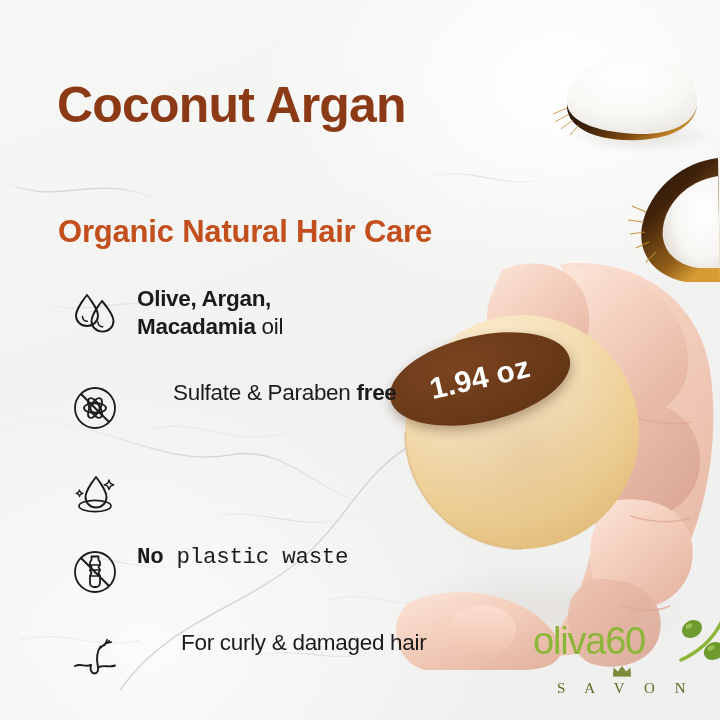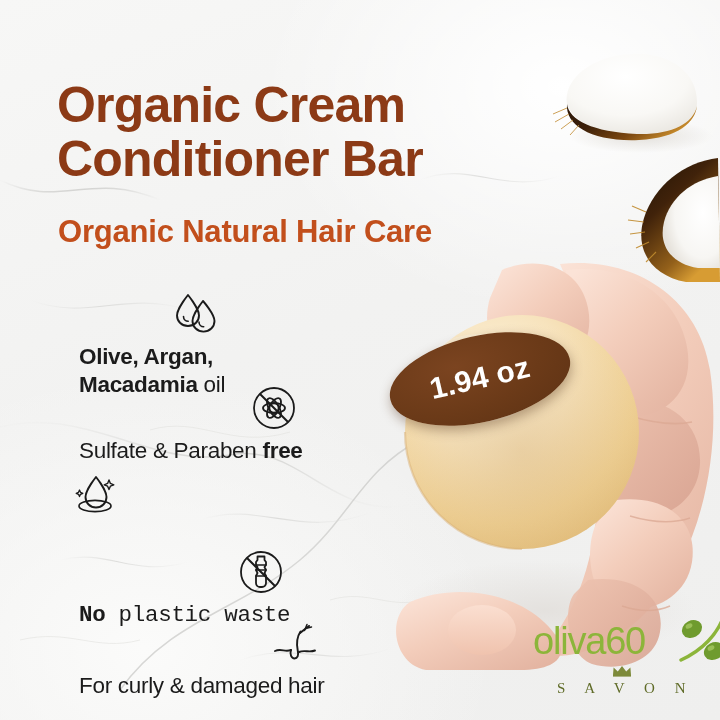--- a/index.html
+++ b/index.html
@@ -28,21 +28,21 @@
   .headline span{display:block;}
   .subhead{
     position:absolute;left:58px;top:214px;
     color:#c24f1c;
     font-size:31px;font-weight:600;letter-spacing:-0.2px;text-align:center;
   }
 
   
   .features{position:absolute;left:0;top:285px;width:430px;}
   .feat{
-    position:absolute;left:66px;display:flex;align-items:flex-end;gap:0;flex-direction:column;
+    position:absolute;left:66px;display:flex;align-items:flex-start;gap:0;
   }
   .feat .ico{
     width:58px;height:58px;flex:0 0 58px;
     display:flex;align-items:center;justify-content:center;
   }
   .feat .ico svg{display:block;}
   .feat .txt{
     margin-left:13px;
     color:#1b1b1b;font-size:22.5px;line-height:1.26;
     letter-spacing:-0.3px;white-space:nowrap;
@@ -169,22 +169,21 @@
     <g stroke="#c08b2e" stroke-width="1.1" opacity=".9">
       <path d="M40 60 L 26 54"></path>
         <path d="M38 70 L 22 68"></path>
       <path d="M39 80 L 24 82"></path>
         <path d="M43 90 L 30 96"></path>
       <path d="M50 100 L 40 110"></path>
     </g>
   </svg>
 
   <h1 class="headline">
-    <span>Organic Cream</span>
-    <span>Conditioner Bar</span>
+    <span>Coconut Argan</span>
   </h1>
 
   <div class="subhead">Organic Natural Hair Care</div>
 
   <svg class="photo" width="390" height="420" viewBox="0 0 390 420">
     <defs>
       <linearGradient id="skin" x1="0.1" y1="0" x2="0.9" y2="1">
         <stop offset="0" stop-color="#fbe3d7"></stop>
         <stop offset="0.45" stop-color="#f3cdbb"></stop>
         <stop offset="1" stop-color="#e3b3a0"></stop>
@@ -262,21 +261,21 @@
                    C 36.6 40.6, 41.5 36, 41.5 30 C 41.5 23, 30 10, 30 10 Z"></path>
           <path d="M26 31 C 26 33.7, 28.1 35.7, 30.7 35.7" stroke-width="1.6"></path>
         </svg>
       </span>
       <span class="txt">
         <b>Olive, Argan,</b><br>
         <b>Macadamia</b><span> oil</span>
       </span>
     </div>
 
-    <div class="feat" style="top:94px;">
+    <div class="feat" style="top:94px;gap:36px;">
       <span class="ico">
         <svg width="46" height="46" viewBox="0 0 46 46" fill="none" stroke="#1b1b1b" stroke-width="1.8" stroke-linecap="round">
           <circle cx="23" cy="23" r="20"></circle>
           <circle cx="23" cy="23" r="4.6"></circle>
           <ellipse cx="23" cy="23" rx="11" ry="5" transform="rotate(0 23 23)"></ellipse>
           <ellipse cx="23" cy="23" rx="11" ry="5" transform="rotate(60 23 23)"></ellipse>
           <ellipse cx="23" cy="23" rx="11" ry="5" transform="rotate(120 23 23)"></ellipse>
           <path d="M9.5 9.5 L 36.5 36.5" stroke-width="2"></path>
         </svg>
       </span>
@@ -310,21 +309,21 @@
                    L 19.5 11 Z"></path>
           <path d="M18 16 L 28 16 M18 21 L 28 21 M18 27 L 28 27" stroke-width="1.3"></path>
           <path d="M9.5 9.5 L 36.5 36.5" stroke-width="2"></path>
         </svg>
       </span>
       <span class="txt">
         <b>No</b><span> plastic waste</span>
       </span>
     </div>
 
-    <div class="feat" style="top:329px;">
+    <div class="feat" style="top:344px;gap:44px;">
       <span class="ico">
         <svg width="48" height="44" viewBox="0 0 48 44" fill="none" stroke="#1b1b1b" stroke-width="1.9" stroke-linecap="round" stroke-linejoin="round">
           <path d="M4 30 C 10 27, 14 31.5, 20 29"></path>
           <path d="M28 31 C 34 28.5, 38 32, 44 29.5"></path>
           <path d="M20 29 C 18.5 33.5, 20.5 37.5, 23.5 37.5
                    C 26.5 37.5, 27.8 34.5, 26.8 30
                    C 25.6 24.5, 25.2 17, 29.5 10.5"></path>
           <path d="M29 12 L 38 5" stroke-width="2.1"></path>
           <path d="M33.5 9.5 L 36 3.5 M36.5 7 L 40.5 6" stroke-width="1.5"></path>
         </svg>

